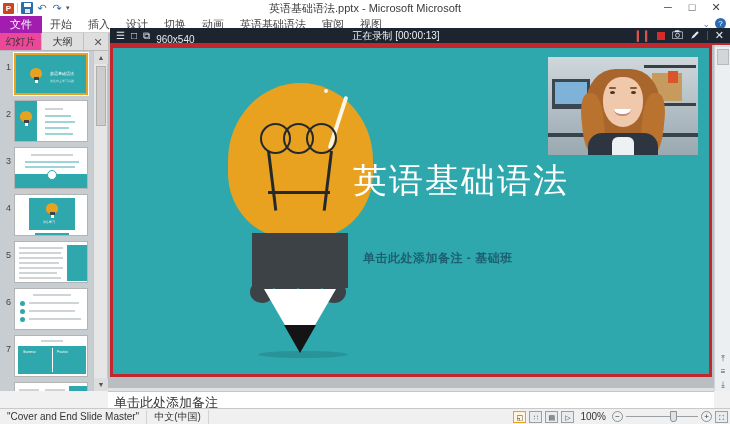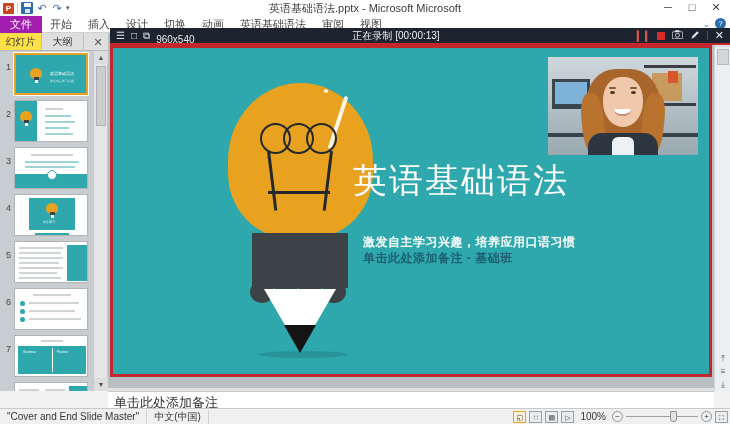--- a/index.html
+++ b/index.html
@@ -34,21 +34,21 @@
   .tab { padding:0 8px; font-size:11px; line-height:17px; color:#444; white-space:nowrap; }
   .tab.file { background:#a21caf; color:#fff; font-weight:normal; padding:0 10px; }
   .ribbon-right { position:absolute; right:4px; top:2px; display:flex; gap:5px; align-items:center;}
   .r-ico { font-size:9px; color:#5a7fa8; }
   .help-ico { width:11px;height:11px;border-radius:50%;background:#2b6cb0;color:#fff;font-size:8px;line-height:11px;text-align:center;}
 
   
   .leftpanel { position:absolute; left:0; top:33px; width:108px; height:358px; background:#f0f0f0; border-right:1px solid #c6c6c6; }
   .lp-tabs { position:absolute; left:0; top:0; width:108px; height:18px; display:flex; background:#dfdfdf; border-bottom:1px solid #b8b8b8;}
   .lp-tab { flex:0 0 auto; width:42px; text-align:center; font-size:10px; line-height:18px; color:#333; border-right:1px solid #c0c0c0; }
-  .lp-tab.active { background:#fde047; }
+  .lp-tab.active { background:#ec4899; }
   .lp-close { width:20px; text-align:center; font-size:11px; line-height:18px; color:#555; margin-left:auto;}
   .thumbs { position:absolute; left:0; top:18px; width:94px; height:340px; overflow:hidden; background:#c8cdd1; padding-top:2px;}
   .thumb-row { display:flex; align-items:flex-start; margin-bottom:5px; padding-left:2px;}
   .thumb-num { width:12px; font-size:9px; color:#444; text-align:right; padding-right:3px; padding-top:9px;}
   .thumb { width:74px; height:42px; background:#fff; border:1px solid #b4b4b4; position:relative; overflow:hidden; }
   .thumb.sel { border:2px solid #e8a21f; box-shadow:0 0 0 1px #fff; }
   .lp-scroll { position:absolute; right:0; top:18px; width:14px; height:340px; background:#e6e6e6; border-left:1px solid #c8c8c8;}
   .lp-scroll .arr { width:14px; height:13px; text-align:center; font-size:7px; line-height:13px; color:#555; background:#ddd;}
   .lp-thumb-bar { position:absolute; left:2px; top:15px; width:10px; height:60px; background:#cdcdcd; border:1px solid #b0b0b0;}
 
@@ -343,21 +343,20 @@
           <i style="left:22px;"></i>
           <i style="left:46px;"></i>
           <i style="left:70px;"></i>
       </div>
       <div class="tipwhite"></div>
       <div class="tipblack"></div>
       <div class="shadow"></div>
     </div>
 
     <div class="slide-title">英语基础语法</div>
-    <div class="slide-sub1">激发自主学习兴趣，培养应用口语习惯</div>
     <div class="slide-sub2">单击此处添加备注 - 基础班</div>
 
     <div class="webcam">
       <div class="cam-inner">
         <div class="cam-bg"></div>
         <div class="cam-mon"></div>
         <div class="cam-shelfbar"></div>
         <div class="cam-shelfbar2"></div>
         <div class="cam-box"></div>
         <div class="cam-box2"></div>

